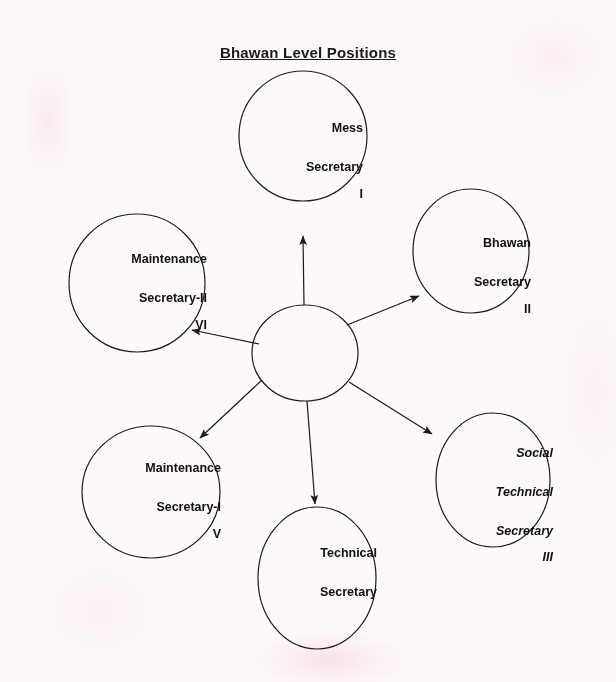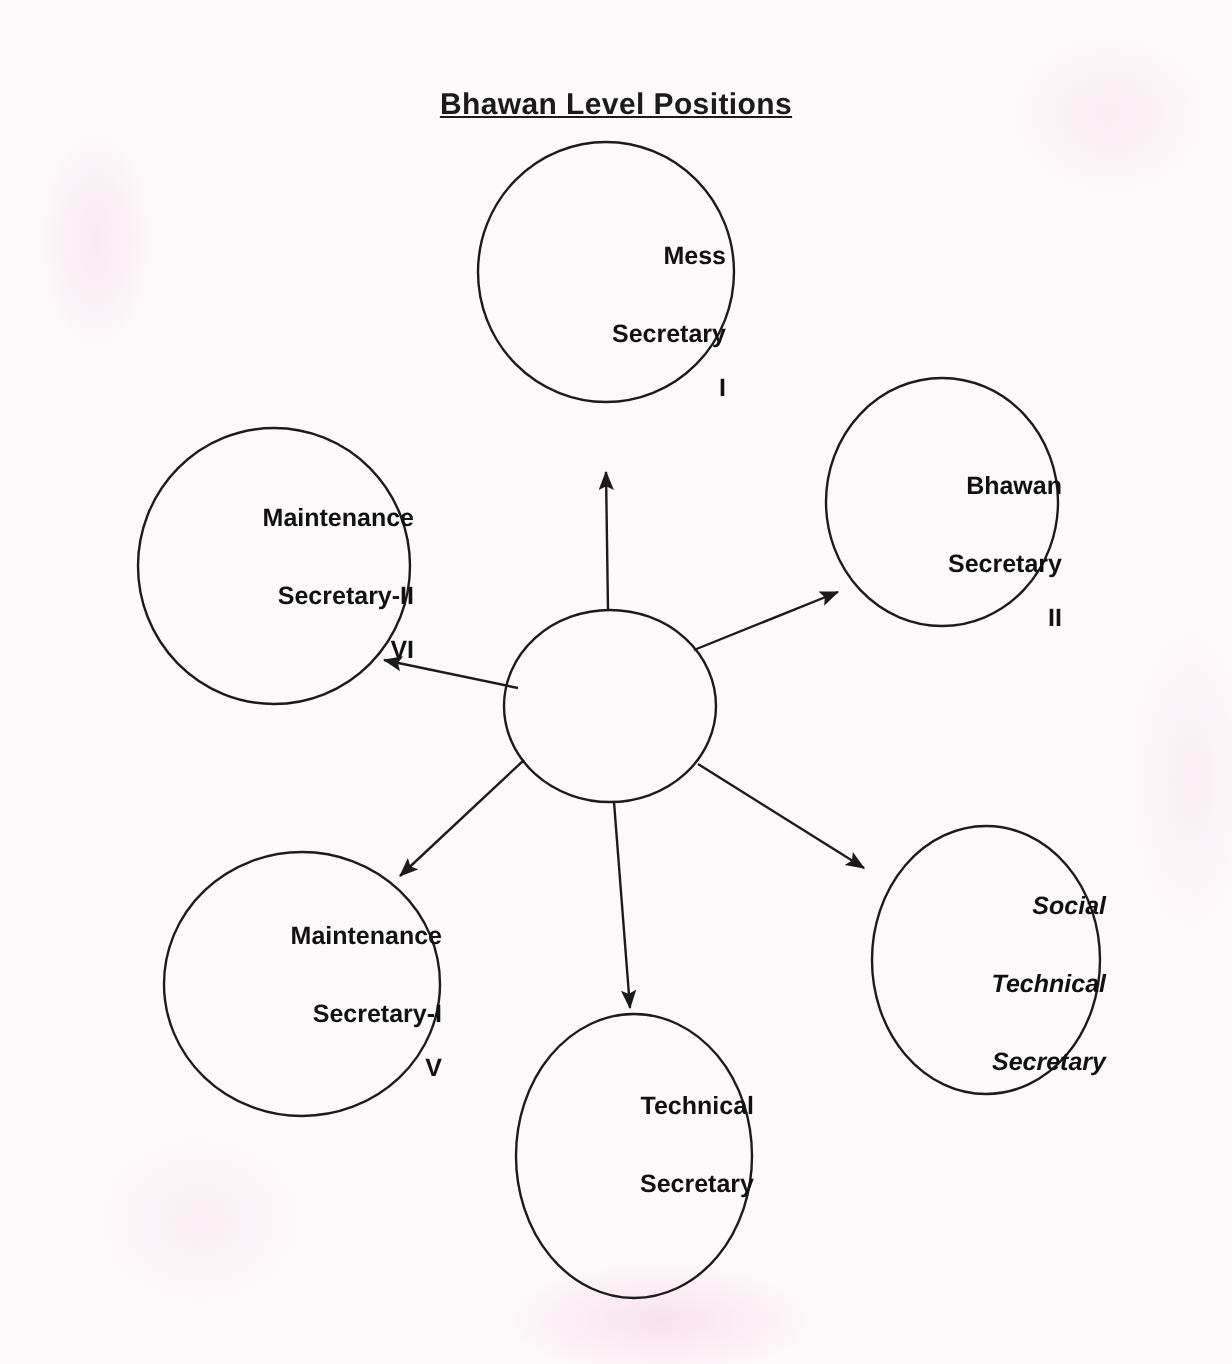--- a/index.html
+++ b/index.html
@@ -114,20 +114,21 @@
   <div class="node-label" style="left:411px; top:215px; width:120px;">
     <span>Bhawan</span><br>
     <span>Secretary</span>
     <span class="rom">II</span>
   </div>
 
   <div class="node-label" style="left:433px; top:425px; width:120px;font-style:italic;">
     <span>Social</span><br>
     <span>Technical</span><br>
     <span>Secretary</span>
+    <span class="rom">III</span>
   </div>
 
   <div class="node-label" style="left:257px; top:525px; width:120px;">
     <span>Technical</span><br>
     <span>Secretary</span>
   </div>
 
   <div class="node-label" style="left:81px; top:440px; width:140px;">
     <span>Maintenance</span><br>
     <span>Secretary-I</span>

